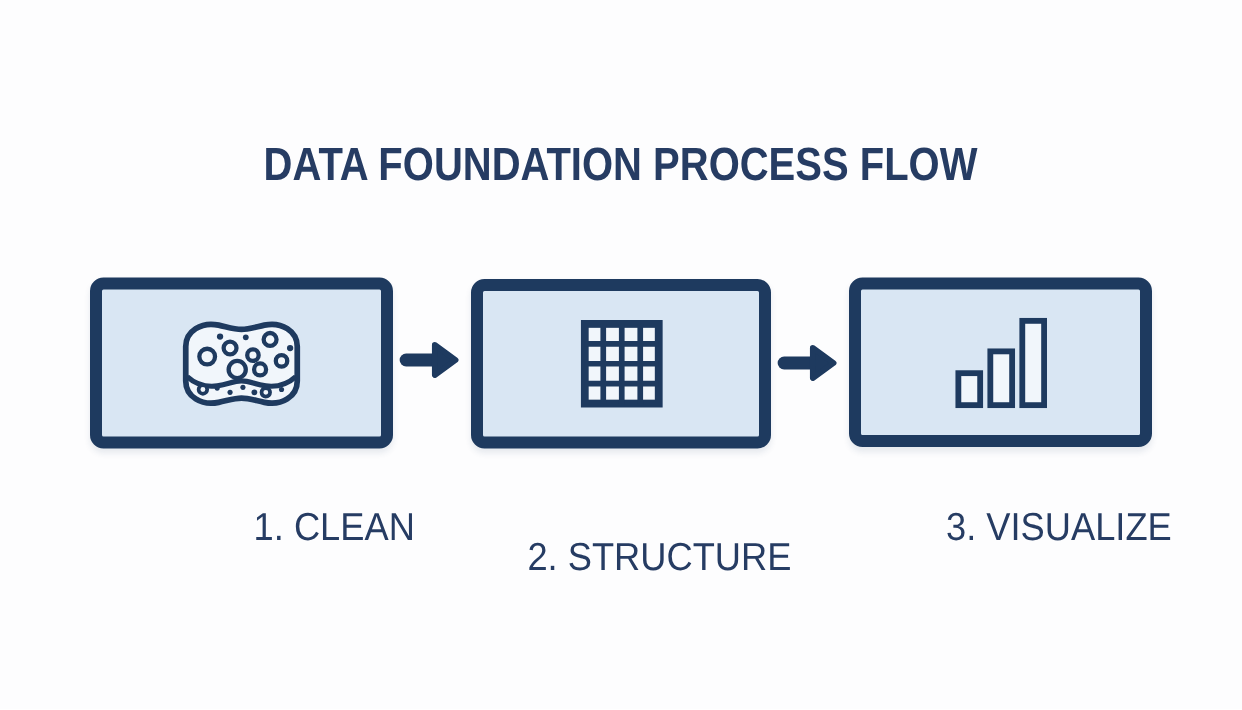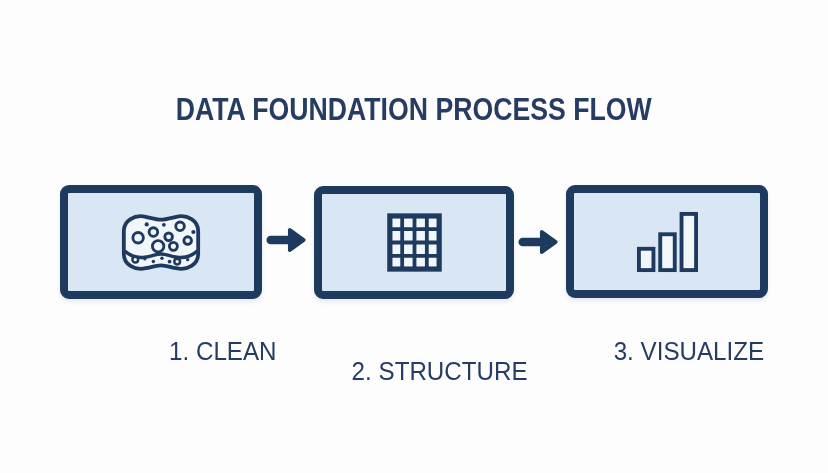--- a/index.html
+++ b/index.html
@@ -59,21 +59,21 @@
     width:240px;
     text-align:right;
     color:var(--text-navy);
     font-size:26px;
     font-weight:normal;
     line-height:1.1;
   }
   .step-label .condense{transform:scaleX(0.93);}
   .step-label.l1{left:41px;}
   .step-label.l2{left:294px;margin-top:20px;}
-  .step-label.l3{left:530px;}
+  .step-label.l3{left:547px;}
   
   .ink{stroke:var(--navy);}
   .fill-light{fill:var(--icon-fill);}
   .fill-dark{fill:var(--navy);}
   .no-fill{fill:none;}
 </style>
 </head>
 <body>
 
 <div class="canvas">

